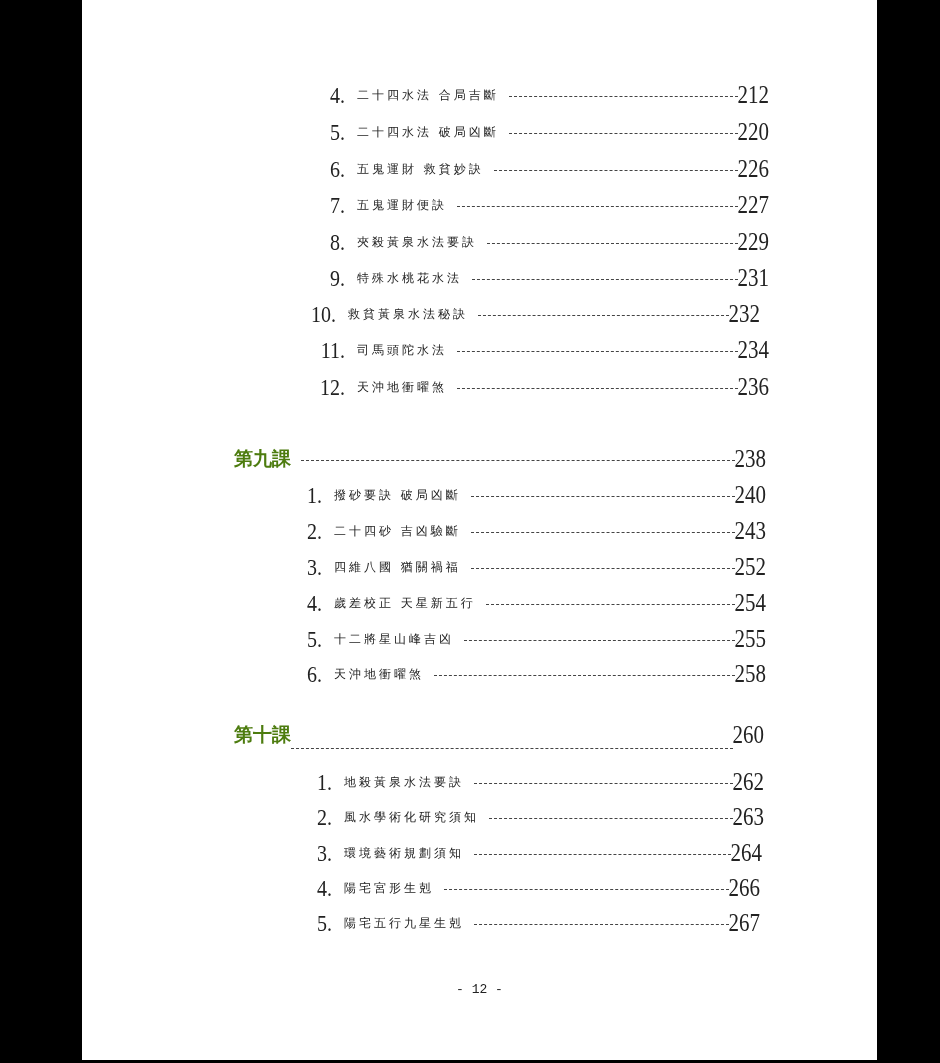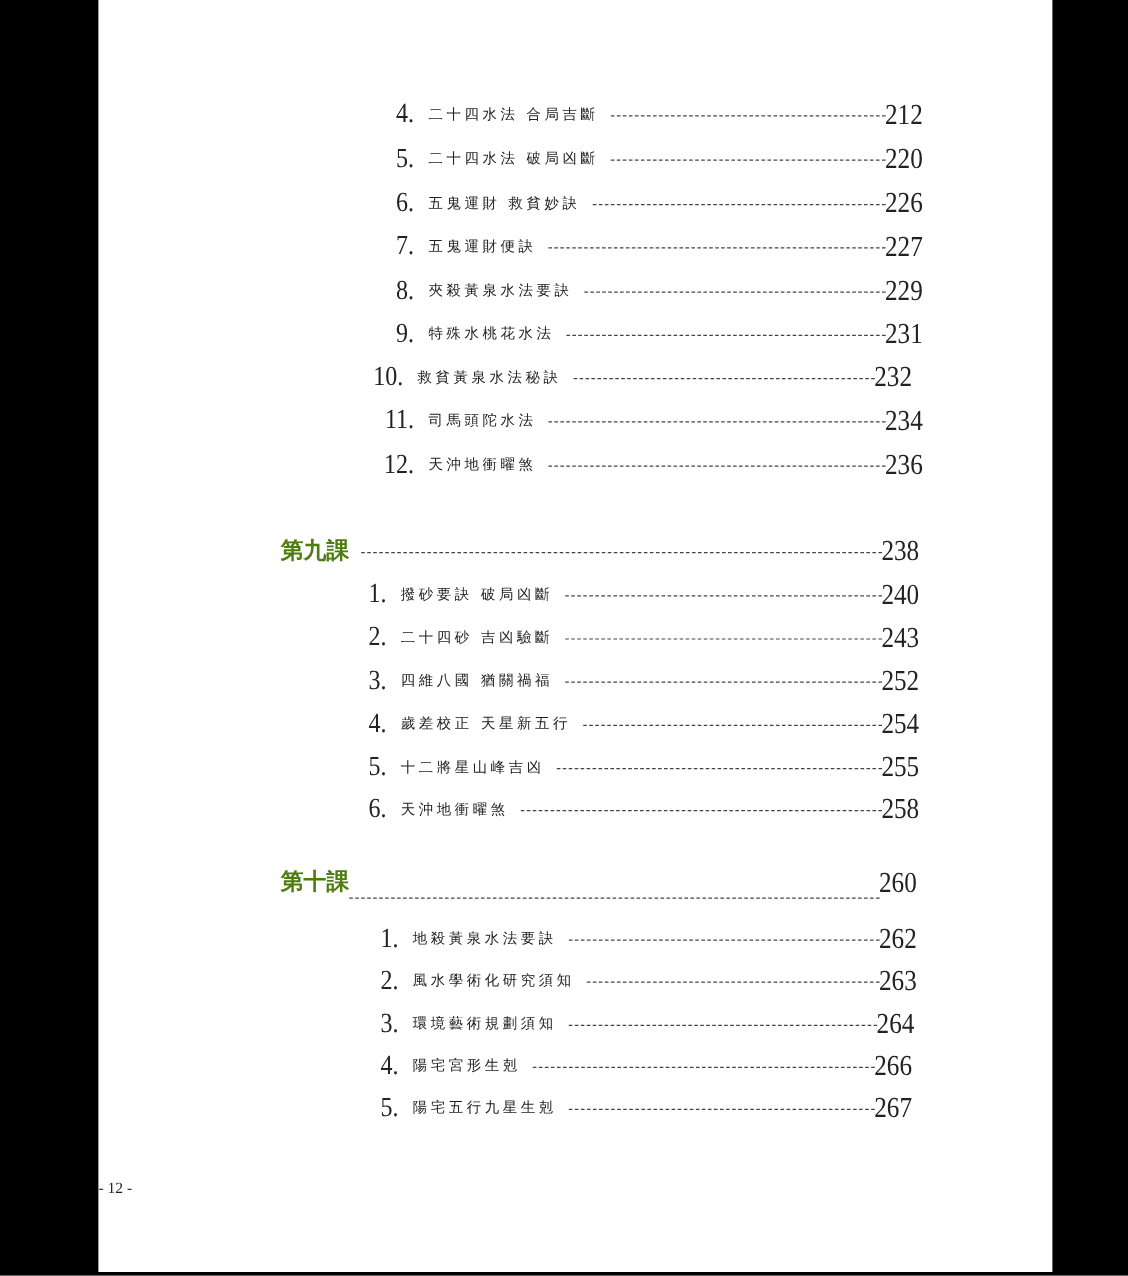--- a/index.html
+++ b/index.html
@@ -36,22 +36,22 @@
   .chapter-label {
     font-family: "DejaVu Sans", "Liberation Sans", sans-serif; font-weight: bold;
     font-size: 19px; color: #4d7c0f;
   }
   .chapter-title {
     font-family: "DejaVu Sans", "Liberation Sans", sans-serif; font-size: 19px; color: #111;
     margin-left: 18px; font-weight: bold;
   }
   .chapter-title.spaced { letter-spacing: 8px; font-weight: bold; }
   .footer {
-    position: absolute; left: 0; width: 795px; top: 982px; text-align: left;
-    font-size: 13px; font-family: Liberation Serif, serif;
+    position: absolute; left: 0; width: 795px; top: 982px; text-align: center;
+    font-size: 13px; font-family: Liberation Mono, monospace;
   }
 </style>
 </head>
 <body>
 
 <div class="page">
 
   <div class="row" style="left:225px; top:80px; width:462px;">
     <span class="num" style="width:38px;">4.</span>
     <span class="title">二十四水法 合局吉斷</span>

